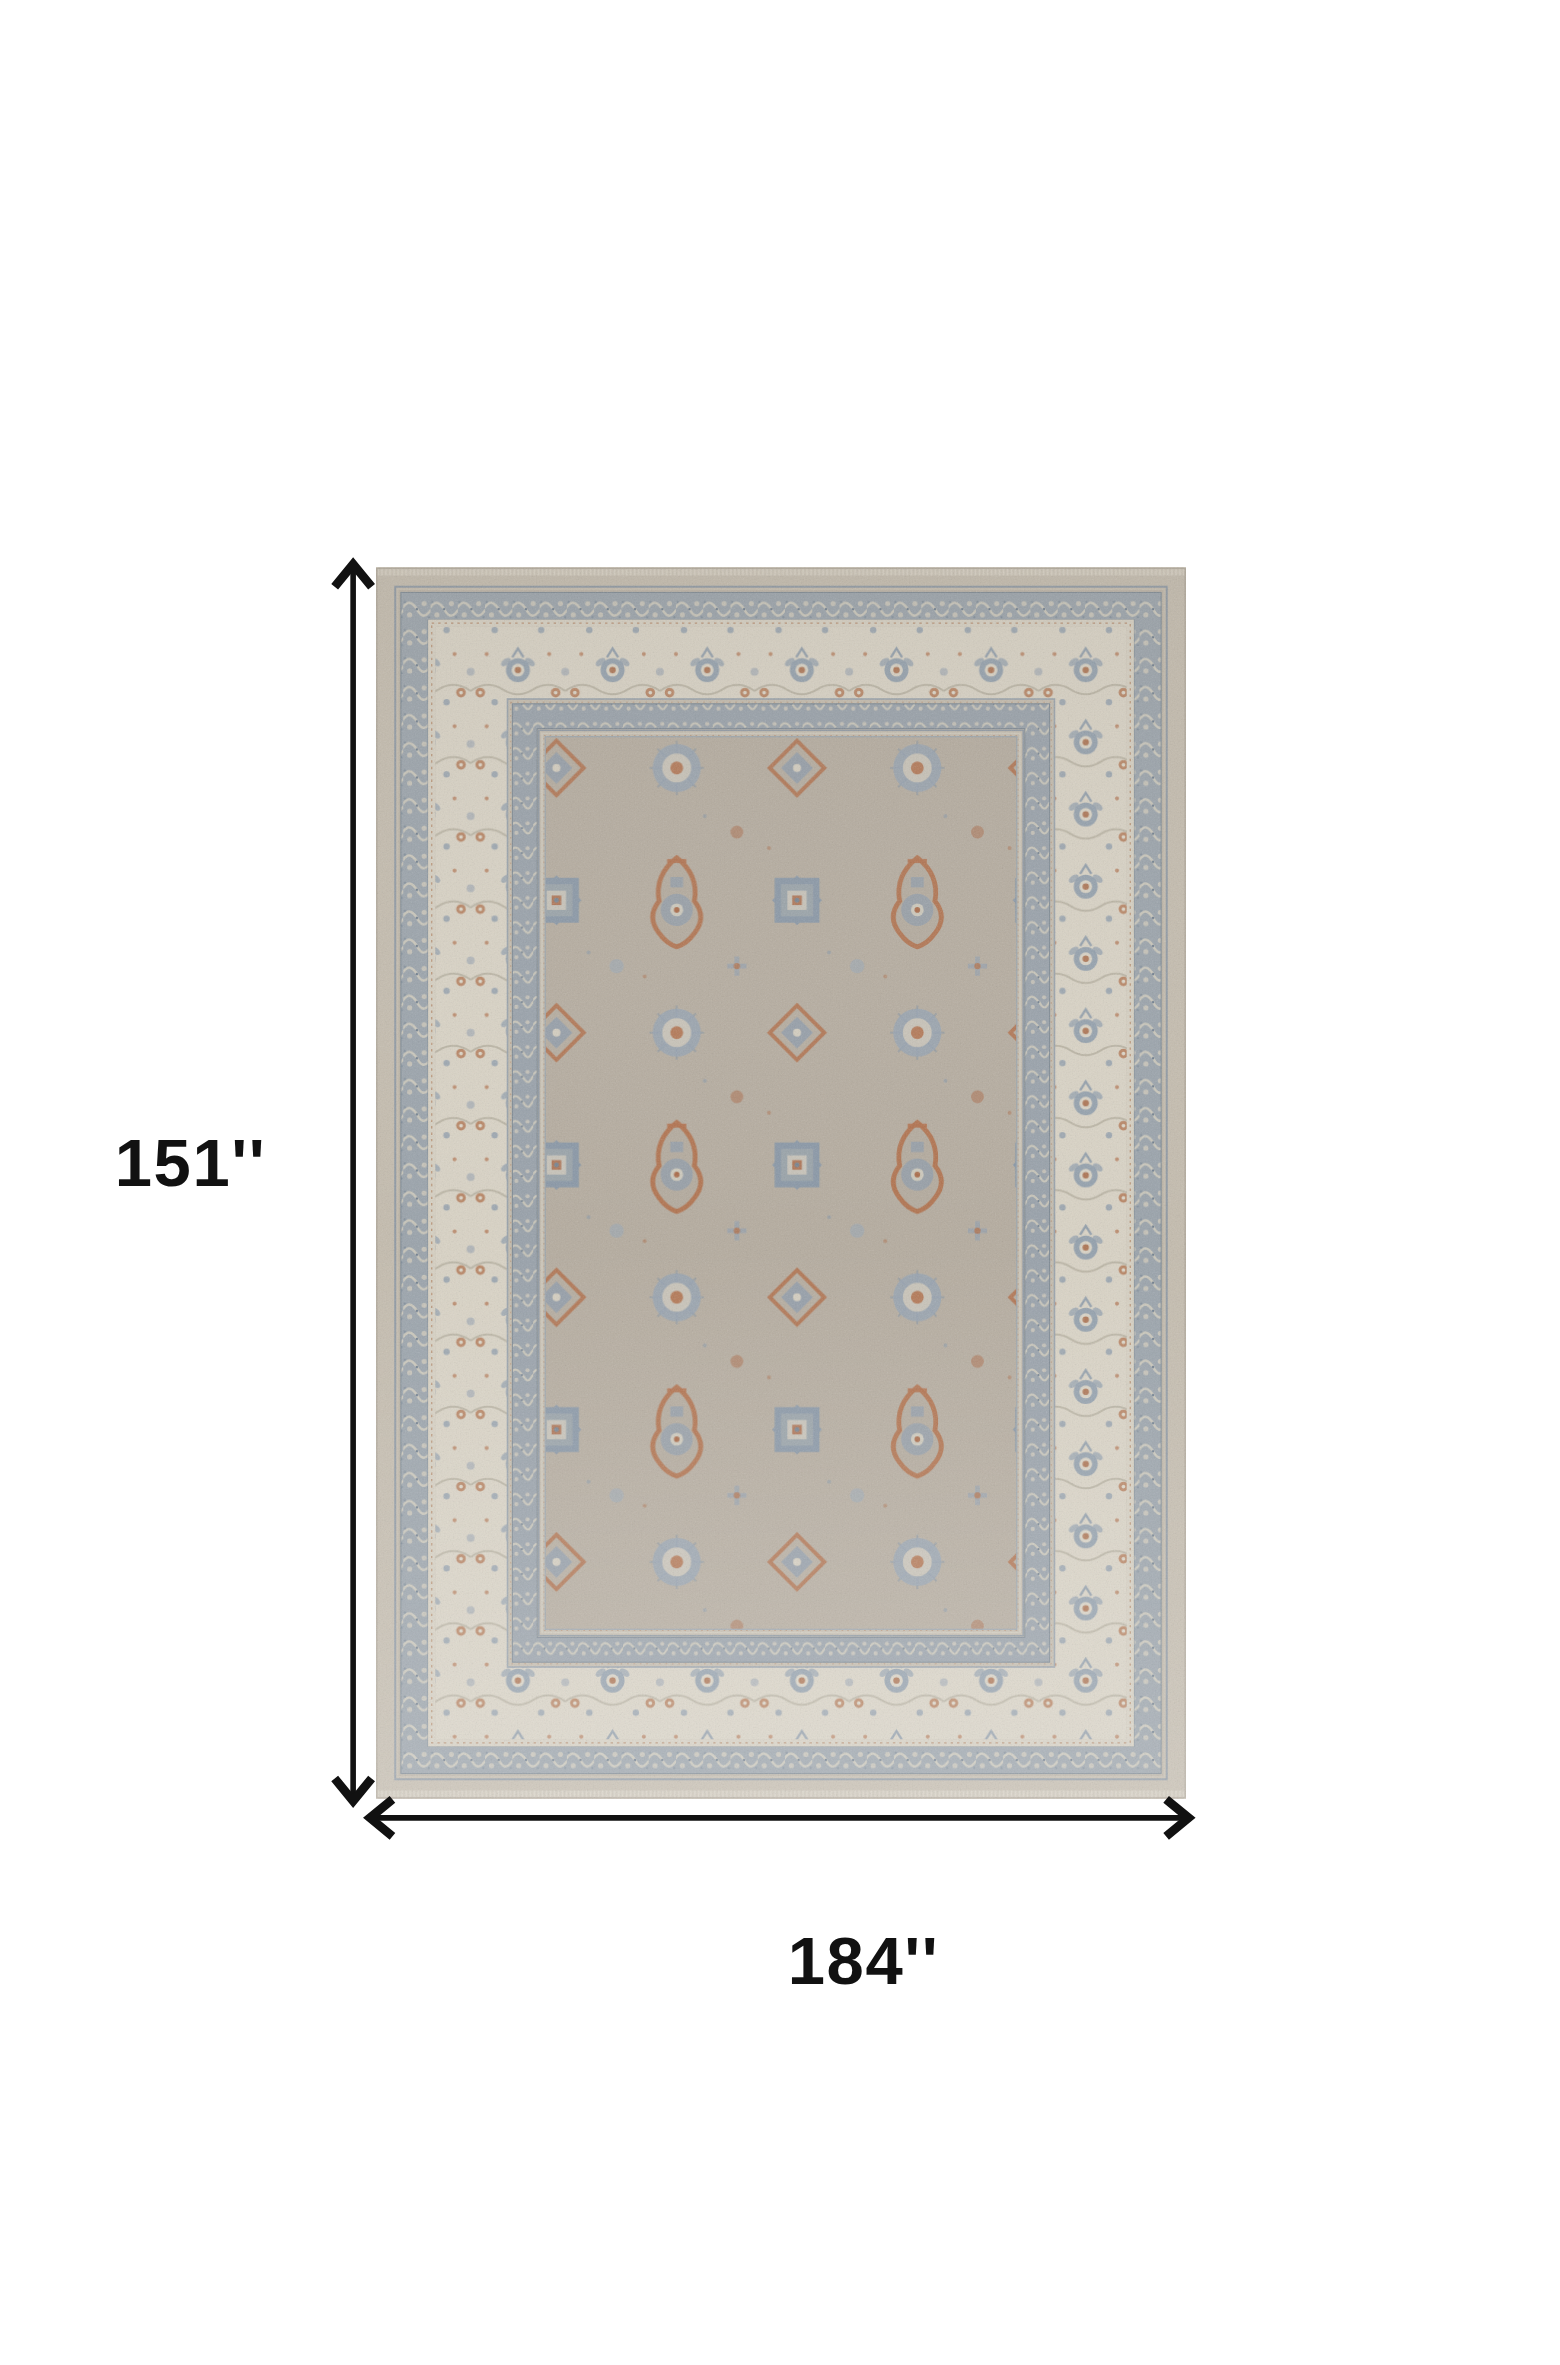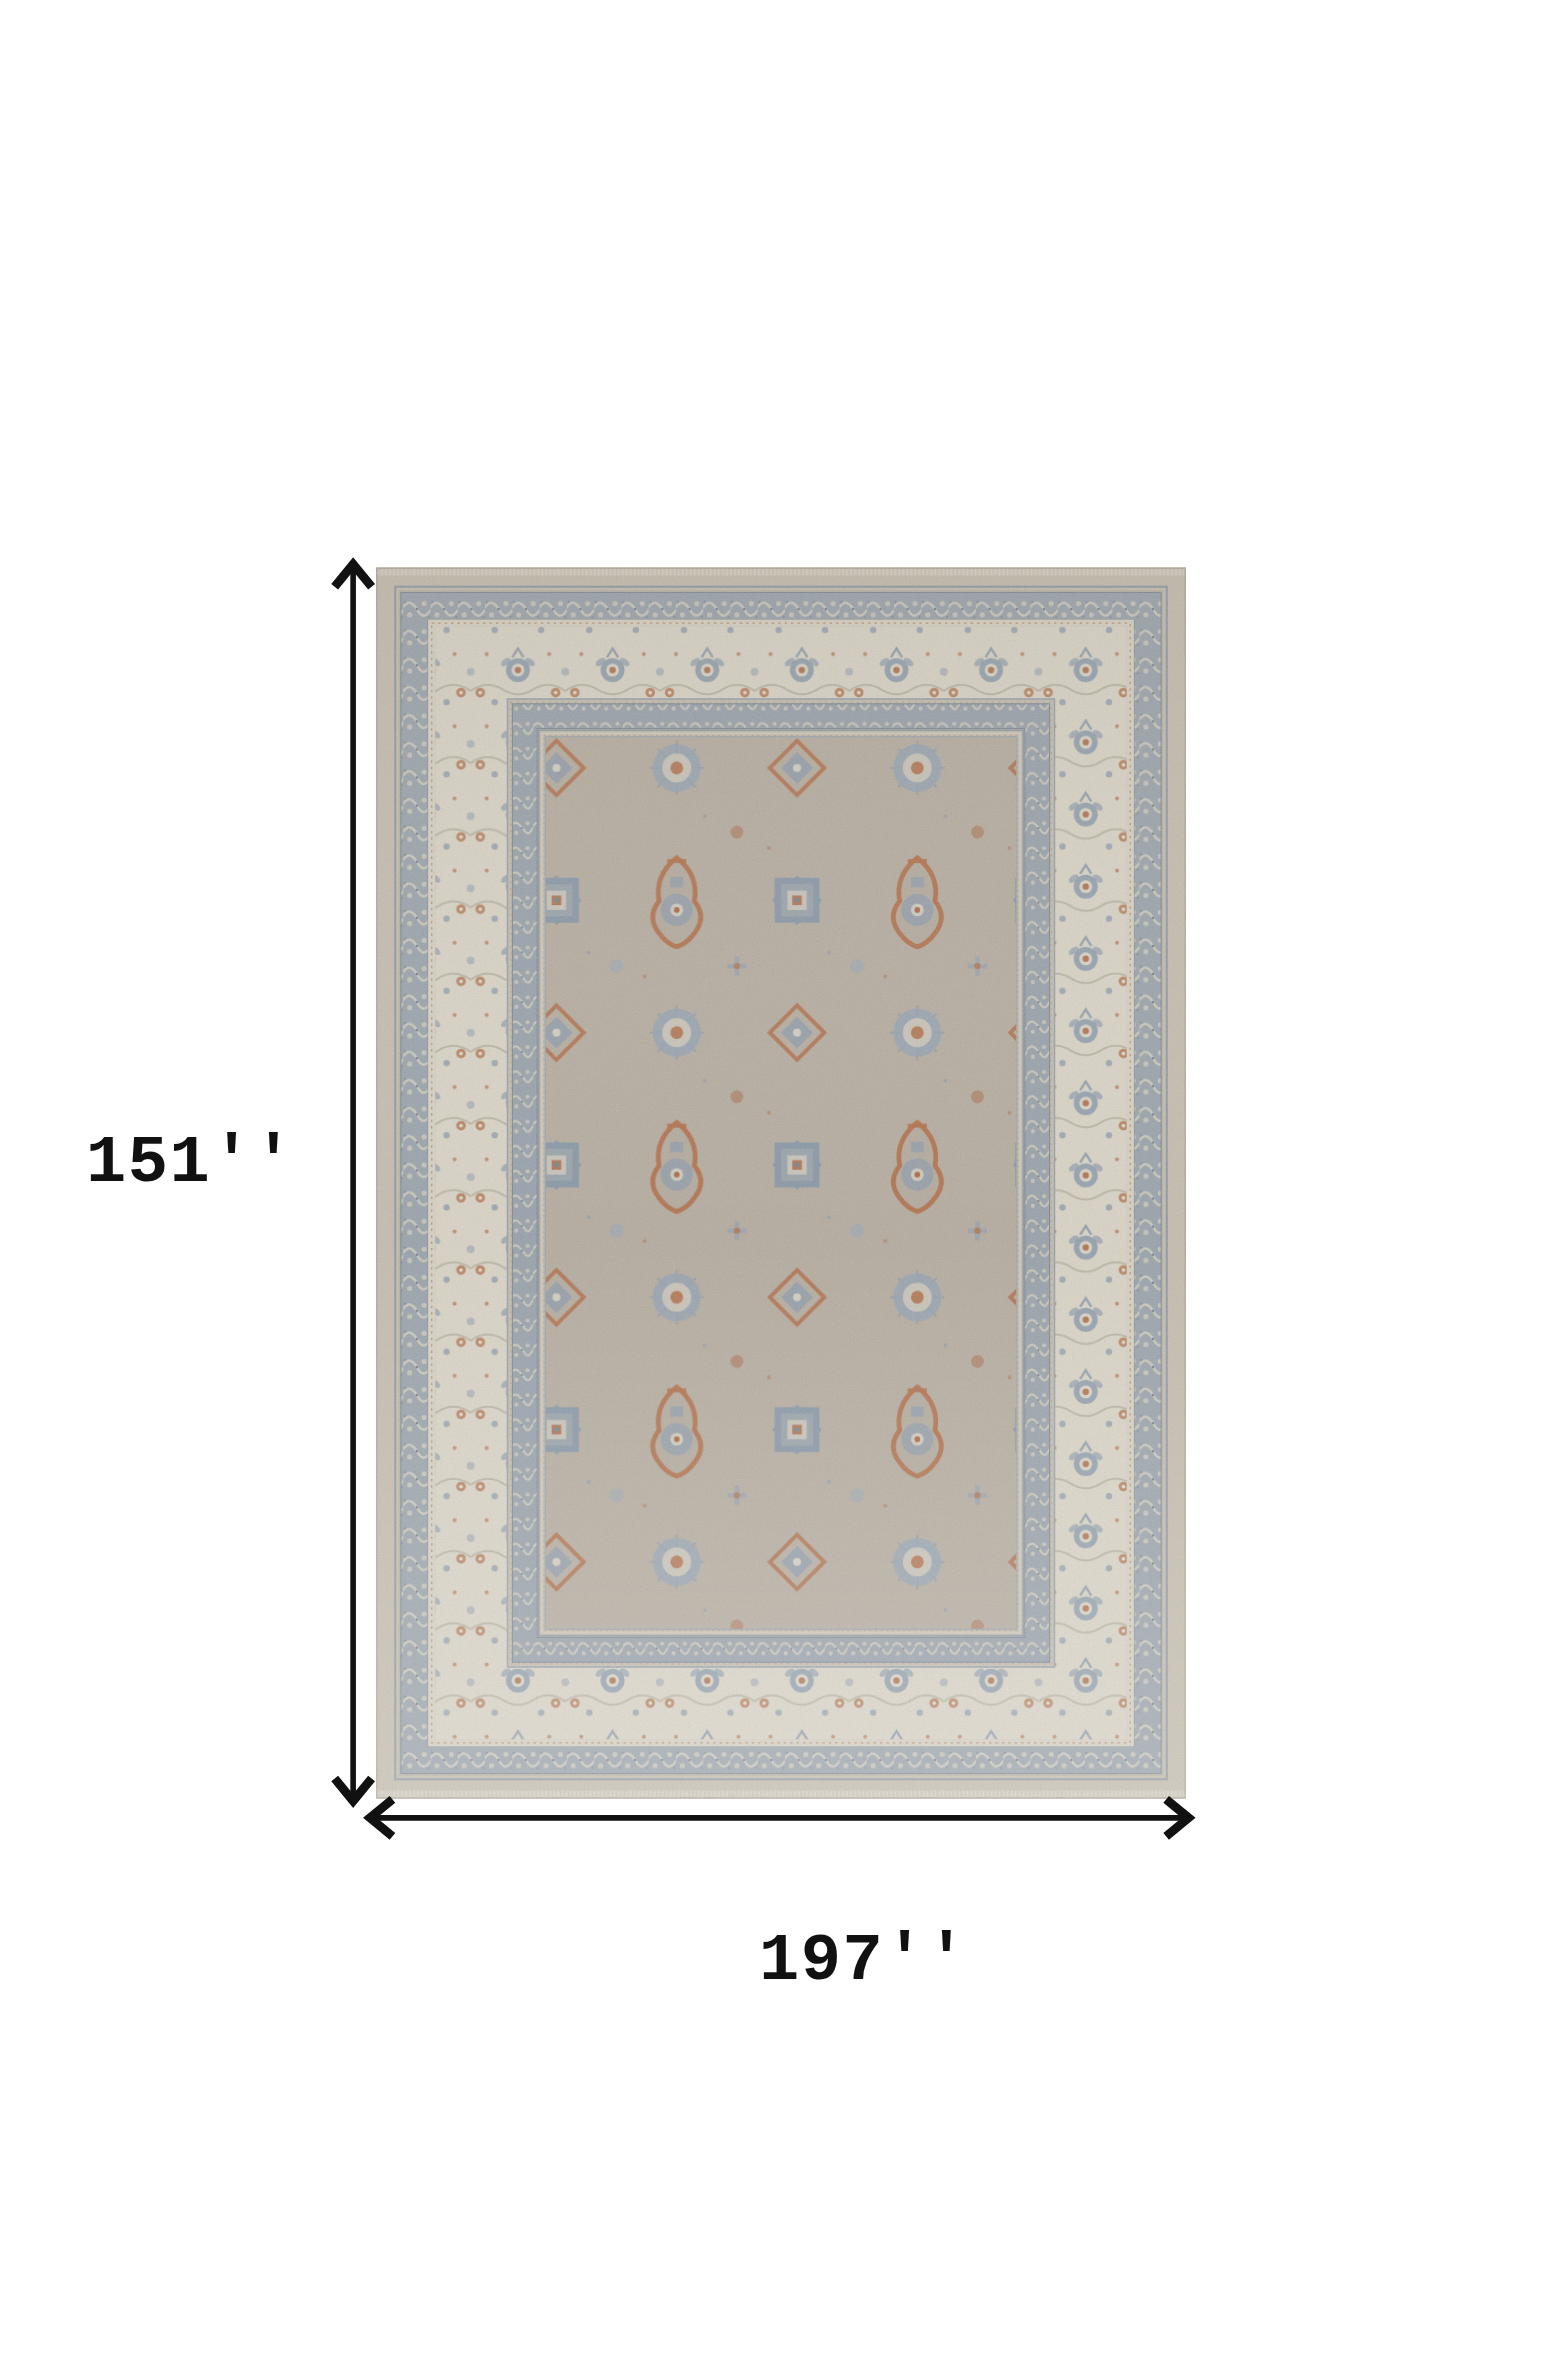--- a/index.html
+++ b/index.html
@@ -1,20 +1,20 @@
 <!DOCTYPE html>
 <html style="--annotation: #111111; --page-bg: #ffffff; --rug-band: #c4bcae; --border-scroll-blue: #9aa3ab; --border-cream: #d9d3c5; --field-taupe: #b5ac9f; --motif-rust: #b1704b; --motif-slate-blue: #8495a6; --pattern-cream: #d0cbbd;font-size:13px"><head>
 <meta charset="utf-8">
 <style>
   html,body{margin:0;padding:0;background:#fff;}
   .canvas{
     position:relative;
     width:1561px;height:1996px;
     background:var(--page-bg,#fff);
-    font-family:Liberation Mono, monospace;
+    font-family:Liberation Sans, sans-serif;
     overflow:hidden;
   }
   .rug{
     position:absolute;left:376px;top:567px;width:810px;height:1232px;
   }
   .rug svg{display:block;width:100%;height:100%;}
   .anno{
     position:absolute;left:0;top:0;width:1561px;height:2366px;
     pointer-events:none;
   }
@@ -189,16 +189,16 @@
       <polyline class="stroke" points="417,2216 440,2244 463,2216" stroke-width="11"></polyline>
     </g>
     <g>
       <line class="stroke" x1="462" y1="2265" x2="1480" y2="2265" stroke-width="7"></line>
       <polyline class="stroke" points="489,2242 461,2265 489,2288" stroke-width="11"></polyline>
       <polyline class="stroke" points="1453,2242 1481,2265 1453,2288" stroke-width="11"></polyline>
     </g>
   </svg>
 
   <div class="dim-label height">151''</div>
-  <div class="dim-label width">197''</div>
+  <div class="dim-label width">184''</div>
 
 </div>
 
 
 </body></html>

